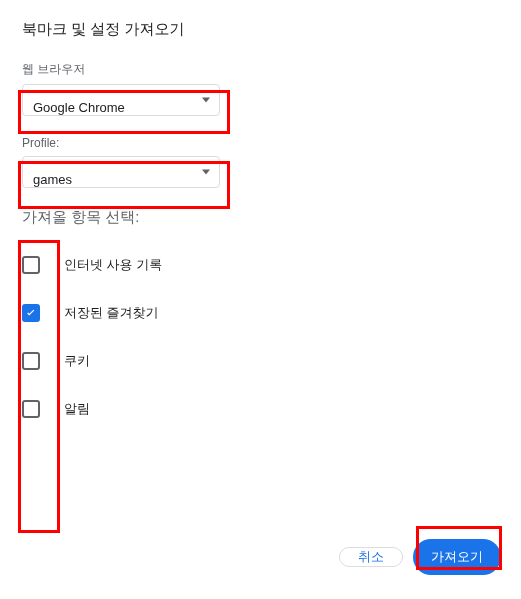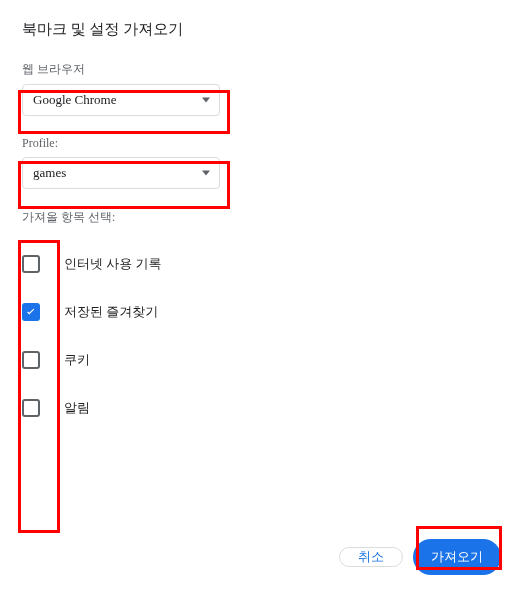--- a/index.html
+++ b/index.html
@@ -8,21 +8,20 @@
     font-family: Arial, "Malgun Gothic", sans-serif;
     background: #fff;
     width: 521px;
     height: 599px;
     overflow: hidden;
   }
   .dialog {
     padding: 20px 22px;
     position: relative;
     height: 100%;
-    font-family: Liberation Serif, serif;
   }
   .dialog-title {
     font-size: 15px;
     color: #202124;
     font-weight: 500;
     margin-bottom: 22px;
   }
   .field-label {
     font-size: 12px;
     color: #5f6368;
@@ -36,35 +35,35 @@
   .select {
     width: 100%;
     height: 32px;
     border: 1px solid #dadce0;
     border-radius: 4px;
     padding: 0 28px 0 10px;
     font-size: 13px;
     color: #202124;
     background: #fff;
     display: flex;
-    align-items: center;
+    align-items: flex-end;
     cursor: pointer;
   }
   .select .caret {
     position: absolute;
     right: 10px;
     top: 50%;
     transform: translateY(-50%);
     width: 0; height: 0;
     border-left: 4px solid transparent;
     border-right: 4px solid transparent;
     border-top: 5px solid #5f6368;
   }
   .section-label {
-    font-size: 12px;
+    font-size: 15px;
     color: #5f6368;
     margin-top: 2px;
     margin-bottom: 14px;
   }
   .check-row {
     display: flex;
     align-items: center;
     height: 48px;
   }
   .checkbox {

